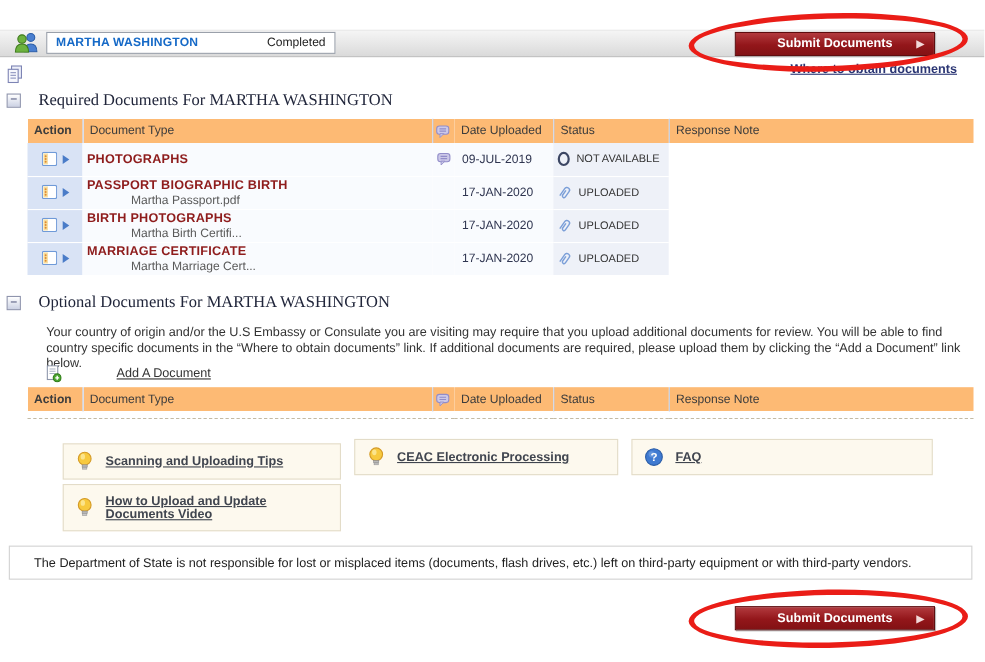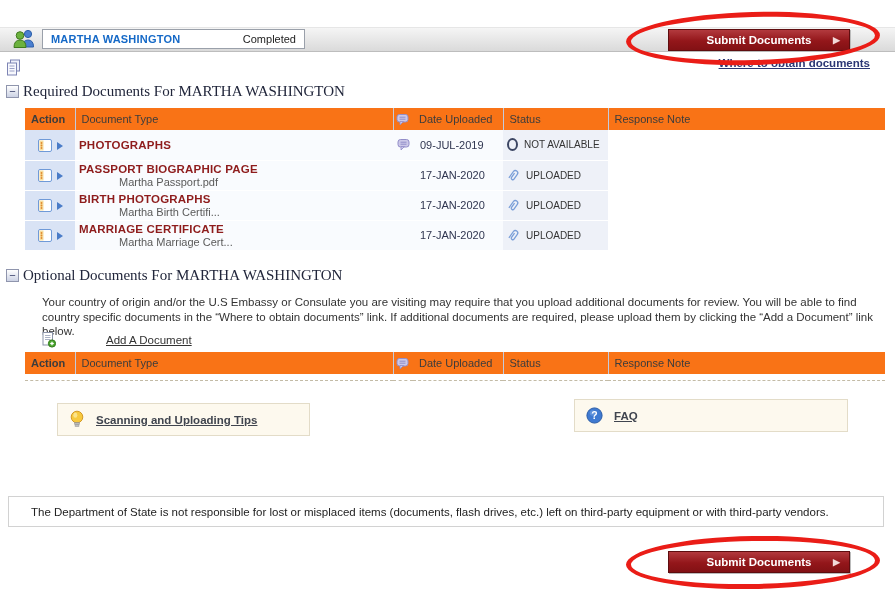--- a/index.html
+++ b/index.html
@@ -31,27 +31,27 @@
 
   .wherelink { position:absolute; right:25px; top:57px; color:#2b3674; font-weight:bold;
     font-size:11.5px; text-decoration:underline; cursor:pointer; }
 
   .copyicon { position:absolute; left:6px; top:59px; cursor:pointer; }
 
   .secthead { position:absolute; left:6px; display:flex; align-items:flex-start; }
   .minusbtn { width:13px; height:13px; margin-top:2px; border:1px solid #8f95ad;
     background:linear-gradient(#ffffff,#ccd2e4); color:#39406b; font-size:11px; line-height:10px;
     text-align:center; cursor:pointer; flex:0 0 13px; }
-  .secthead .ttl { margin-left:4px; font-family:"Liberation Serif",serif; font-size:15px; color:#21263b; }
+  .secthead .ttl { margin-left:16px; font-family:"Liberation Serif",serif; font-size:15px; color:#21263b; }
   .sect-required { top:83px; } .sect-optional { top:267px; }
 
   
   .doctable { position:absolute; left:25px; width:860px; border-collapse:collapse; table-layout:fixed; }
   .table-required { top:108px; } .table-optional { top:352px; }
-  .doctable th { background:#f97316; height:22px; font-size:11px; font-weight:normal; color:#3c3c3c;
+  .doctable th { background:#fdba74; height:22px; font-size:11px; font-weight:normal; color:#3c3c3c;
     text-align:left; padding:2px 6px; border-left:1px solid #c3cbdd; white-space:nowrap; overflow:hidden; }
   .doctable th:first-child, .doctable th.nosep { border-left:none; }
   .doctable th.col-action { font-weight:bold; }
   .col-action{width:50px;} .col-doctype{width:318px;} .col-comment{width:20px;}
   .col-date{width:90px;} .col-status{width:105px;} .col-response{width:277px;}
   .doctable td { height:30px; padding:2px 4px; vertical-align:middle; border-bottom:1px solid #fff; }
   td.c-action { background:#d9e3f5; text-align:center; cursor:pointer; }
   td.c-doctype, td.c-comment, td.c-date { background:#f9fbfe; }
   td.c-status { background:#eef1f8; }
   td.c-response { background:#fff; }
@@ -187,21 +187,21 @@
         <td class="c-action">
           <svg style="display:inline-block;vertical-align:middle" width="14" height="13" viewBox="0 0 14 13">
               <rect x="0.5" y="0.5" width="13" height="12" rx="1.5" fill="#fff" stroke="#6f9ad8"></rect>
               <rect x="1.5" y="1.5" width="4" height="10" fill="#f6dc9c"></rect>
               <circle cx="3.5" cy="4" r="0.9" fill="#e08a2e"></circle>
               <circle cx="3.5" cy="6.5" r="0.9" fill="#e08a2e"></circle>
               <circle cx="3.5" cy="9" r="0.9" fill="#e08a2e"></circle>
             </svg><span class="tri"></span>
         </td>
         <td class="c-doctype">
-          <div class="doc-title">PASSPORT BIOGRAPHIC PAGE</div>
+          <div class="doc-title">PASSPORT BIOGRAPHIC BIRTH</div>
           <div class="doc-file">Martha Passport.pdf</div>
         </td>
         <td class="c-comment"></td>
         <td class="c-date">17-JAN-2020</td>
         <td class="c-status">
             <span class="statwrap">
               <span>
                 <svg width="13" height="14" viewBox="0 0 13 14">
                   <path d="M4.4 12 L4.4 4.2 a2.4 2.4 0 0 1 4.8 0 L9.2 10 a1.5 1.5 0 0 1 -3 0 L6.2 4.8" fill="none" stroke="#7b9fd8" stroke-width="1.3" transform="rotate(35 6.5 7)"></path>
                 </svg>
@@ -327,30 +327,52 @@
     <span>
       <svg width="16" height="19" viewBox="0 0 16 19">
           <circle cx="8" cy="7" r="5.8" fill="#f7c93e" stroke="#d49a26"></circle>
           <ellipse cx="6.3" cy="5.2" rx="2" ry="2.6" fill="#fbe48c"></ellipse>
           <rect x="5.7" y="12.6" width="4.6" height="2" fill="#b9b9b9" stroke="#8f8f8f" stroke-width="0.6"></rect>
           <rect x="6.1" y="14.9" width="3.8" height="1.6" fill="#c9c9c9" stroke="#9a9a9a" stroke-width="0.6"></rect>
         </svg>
     </span>
     <a>Scanning and Uploading Tips</a>
   </div>
+  <div class="helpbox hb2">
+    <span>
+      <svg width="16" height="19" viewBox="0 0 16 19">
+          <circle cx="8" cy="7" r="5.8" fill="#f7c93e" stroke="#d49a26"></circle>
+          <ellipse cx="6.3" cy="5.2" rx="2" ry="2.6" fill="#fbe48c"></ellipse>
+          <rect x="5.7" y="12.6" width="4.6" height="2" fill="#b9b9b9" stroke="#8f8f8f" stroke-width="0.6"></rect>
+          <rect x="6.1" y="14.9" width="3.8" height="1.6" fill="#c9c9c9" stroke="#9a9a9a" stroke-width="0.6"></rect>
+        </svg>
+    </span>
+    <a>CEAC Electronic Processing</a>
+  </div>
   <div class="helpbox hb3">
     <span>
       <svg width="17" height="17" viewBox="0 0 17 17">
           <circle cx="8.5" cy="8.5" r="7.6" fill="#3f7ad1" stroke="#2a5ca6"></circle>
           <circle cx="6.5" cy="6" r="2.8" fill="#6d9ce0" opacity="0.7"></circle>
           <text x="8.5" y="12.3" text-anchor="middle" font-size="10.5" font-weight="bold" fill="#fff" font-family="Liberation Sans, sans-serif">?</text>
         </svg>
     </span>
     <a>FAQ</a>
   </div>
+  <div class="helpbox hb4">
+    <span>
+      <svg width="16" height="19" viewBox="0 0 16 19">
+          <circle cx="8" cy="7" r="5.8" fill="#f7c93e" stroke="#d49a26"></circle>
+          <ellipse cx="6.3" cy="5.2" rx="2" ry="2.6" fill="#fbe48c"></ellipse>
+          <rect x="5.7" y="12.6" width="4.6" height="2" fill="#b9b9b9" stroke="#8f8f8f" stroke-width="0.6"></rect>
+          <rect x="6.1" y="14.9" width="3.8" height="1.6" fill="#c9c9c9" stroke="#9a9a9a" stroke-width="0.6"></rect>
+        </svg>
+    </span>
+    <a>How to Upload and Update Documents Video</a>
+  </div>
 
   <div class="disclaimer">
     <span>The Department of State is not responsible for lost or misplaced items (documents, flash drives, etc.) left on third-party equipment or with third-party vendors.</span>
   </div>
 
   <div class="submitbtn submit-bottom">
     <span>Submit Documents</span>
     <span class="arrow">▶</span>
   </div>
   <div class="oval oval-bottom"></div>

